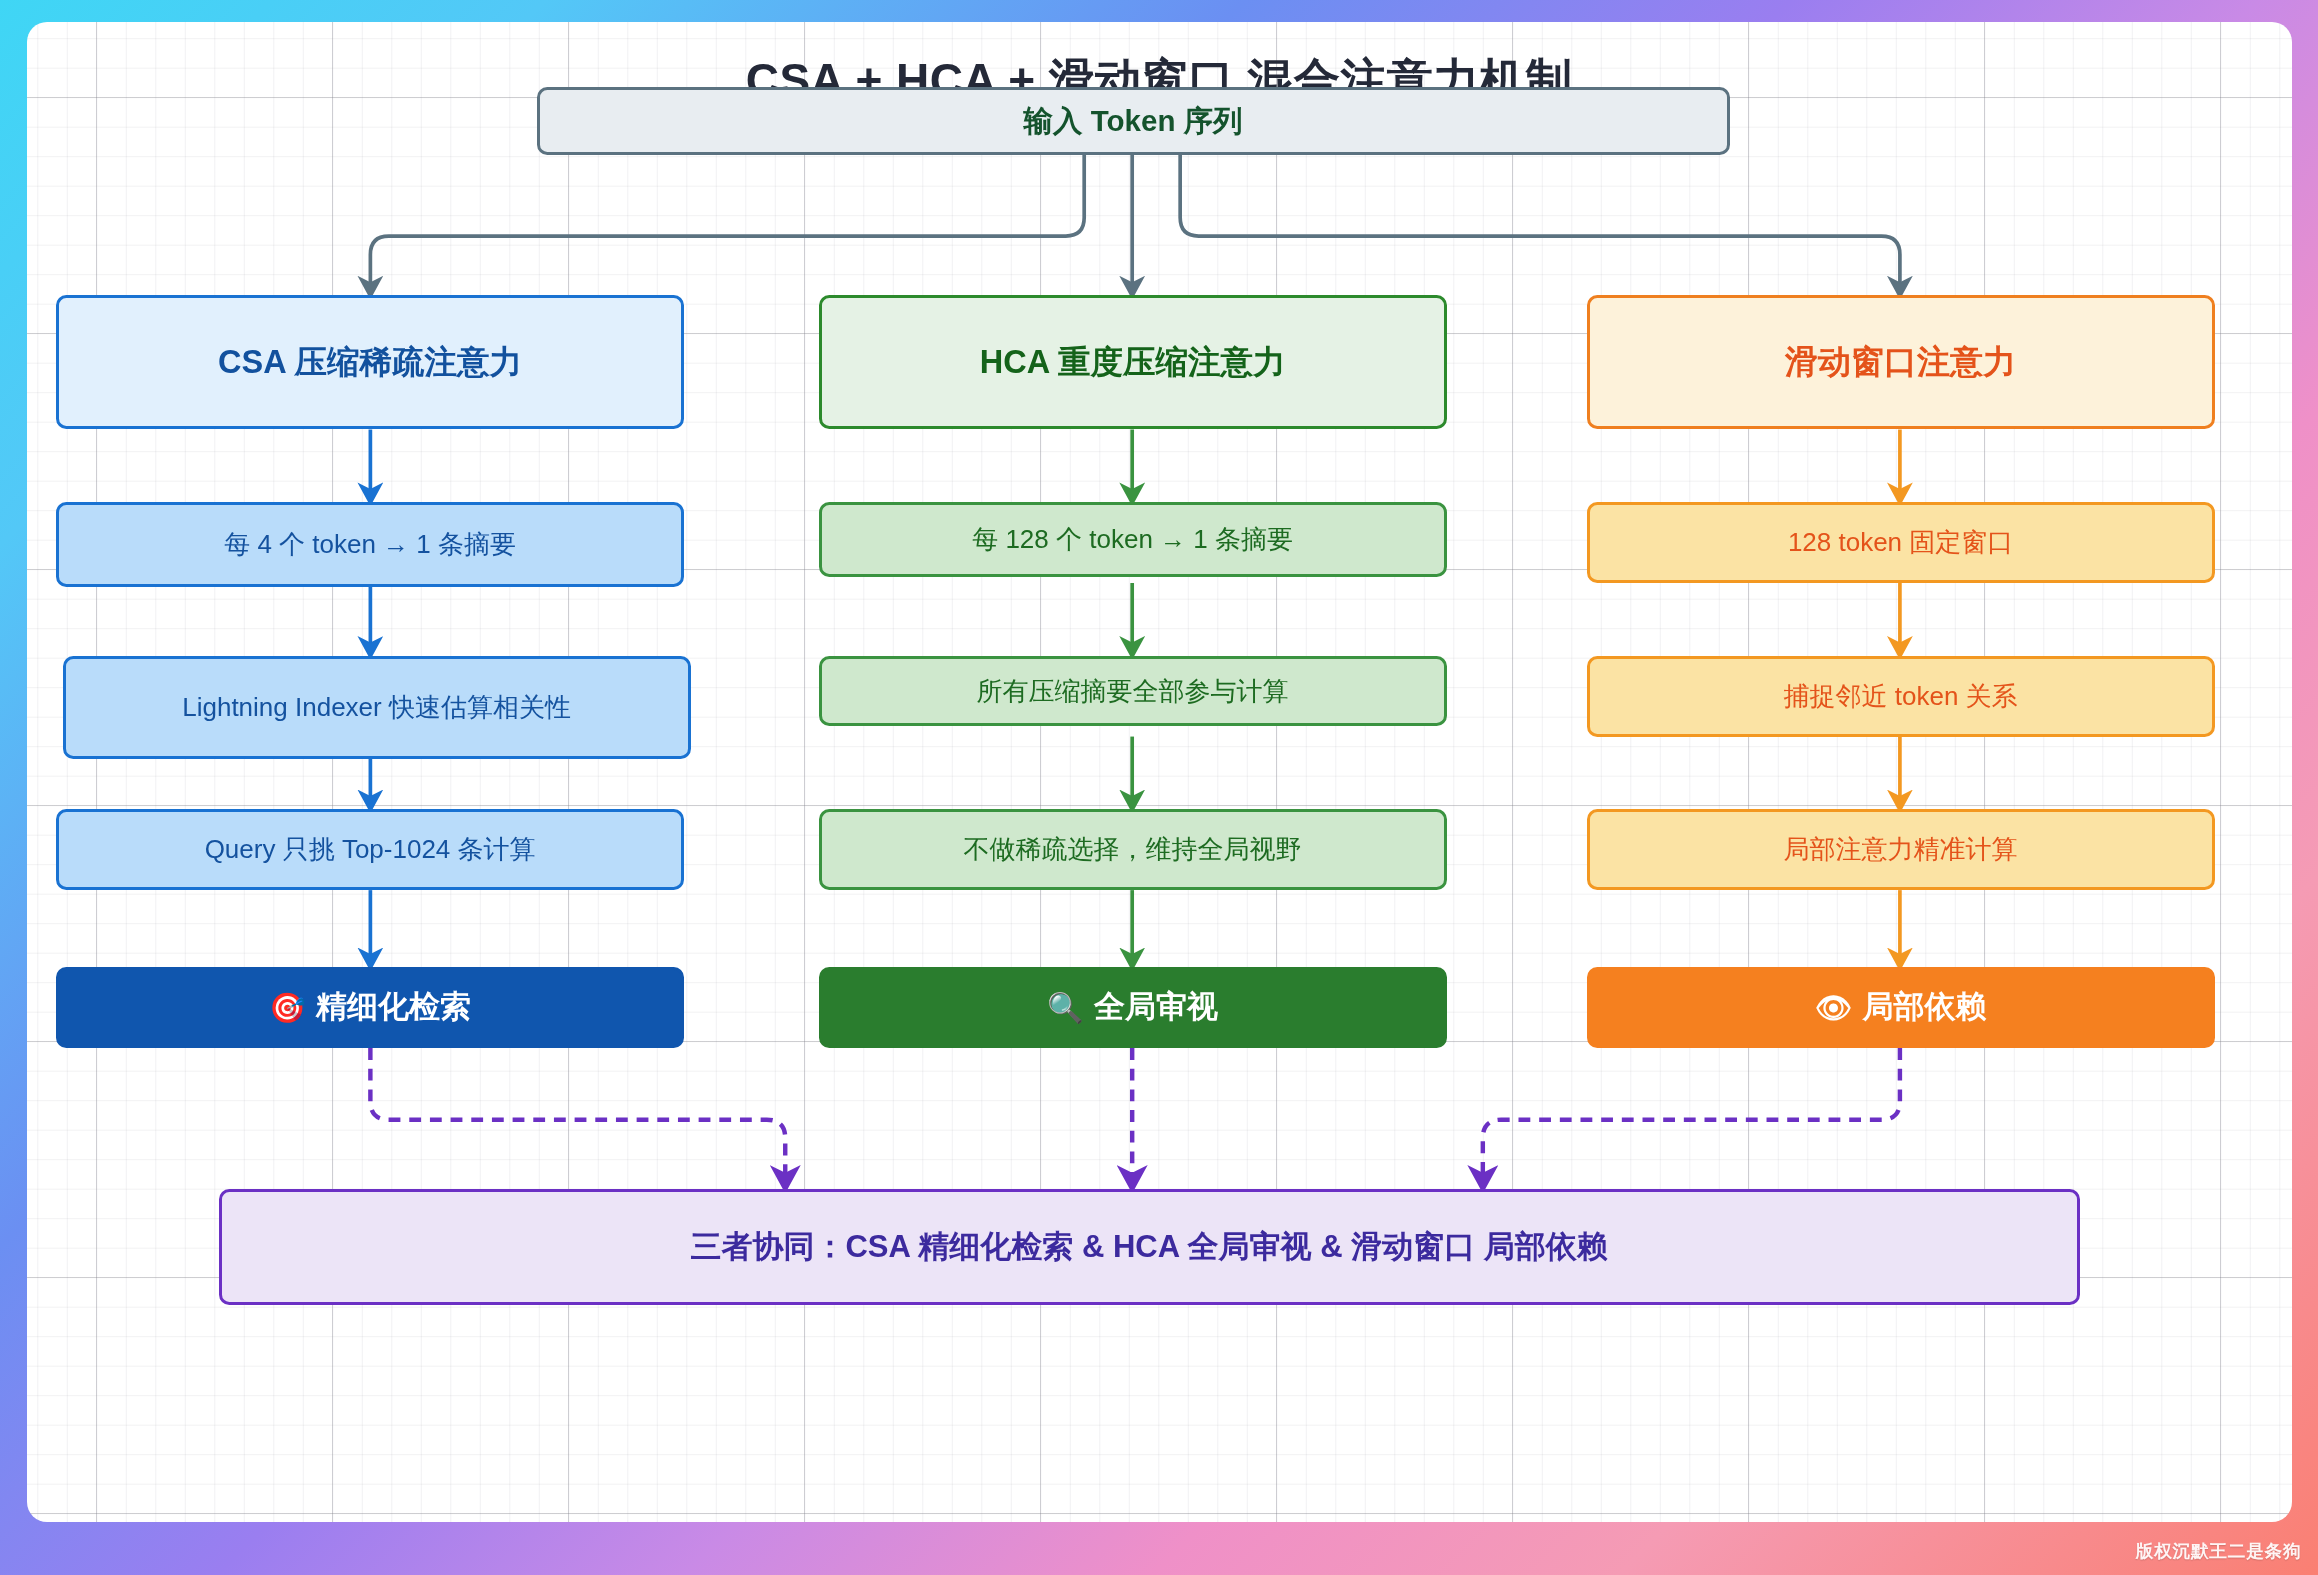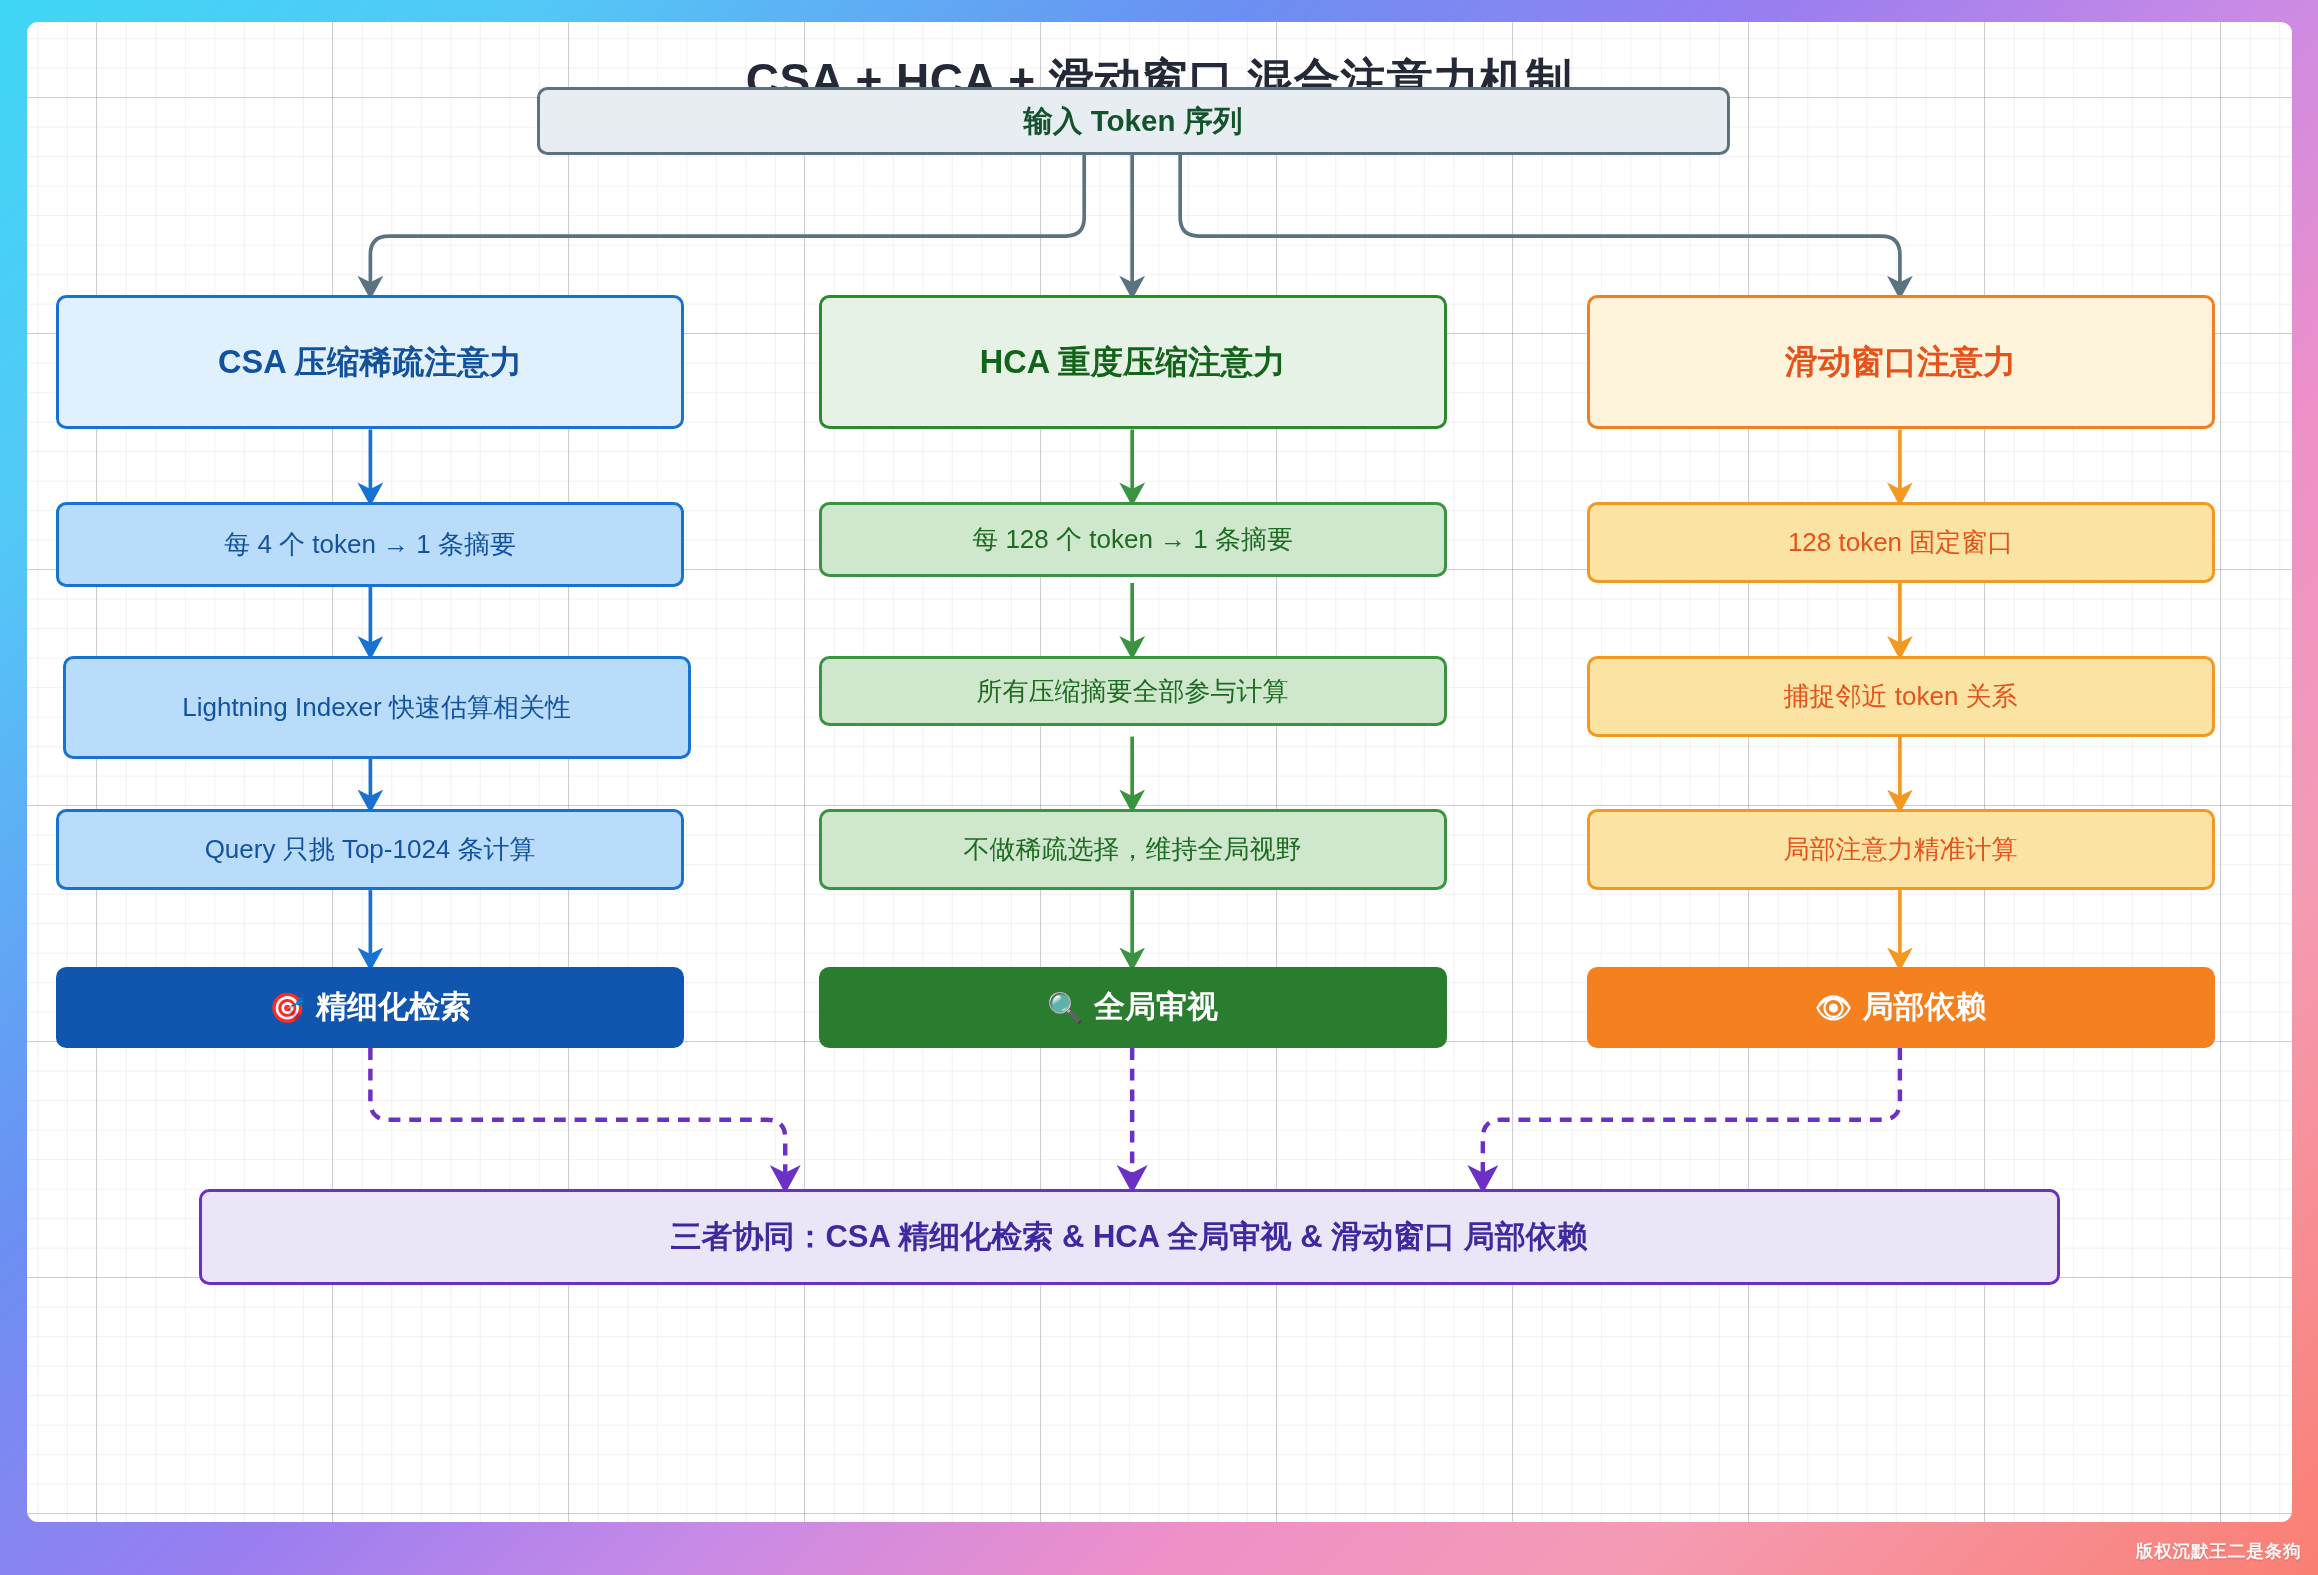--- a/index.html
+++ b/index.html
@@ -18,21 +18,21 @@
     left: 26.6px; top: 22px;
     width: 2265px; height: 1500px;
     background-color: #ffffff;
     background-image:
       linear-gradient(to right, rgba(130,130,140,0.34) 1.2px, transparent 1.2px),
       linear-gradient(to bottom, rgba(130,130,140,0.34) 1.2px, transparent 1.2px),
       linear-gradient(to right, rgba(170,170,180,0.16) 0.7px, transparent 0.7px),
       linear-gradient(to bottom, rgba(170,170,180,0.16) 0.7px, transparent 0.7px);
     background-size: 236px 236px, 236px 236px, 29.5px 29.5px, 29.5px 29.5px;
     background-position: 69px 75px, 69px 75px, 10.3px 16.2px, 10.3px 16.2px;
-    border-radius: 11px;
+    border-radius: 20px;
     overflow: hidden;
   }
   #svglayer { position:absolute; left:0; top:0; width:2265px; height:1500px; }
 
   .title {
     position: absolute; left: 0; top: 28px; width: 2265px;
     text-align: center;
     font-size: 46px; font-weight: bold; color: #242938;
     letter-spacing: 0.4px;
   }
@@ -208,20 +208,20 @@
     <span>捕捉邻近 token 关系</span>
   </div>
   <div class="node c-orange-step" style="left:1560px; top:787px; width:628px; height:81px;">
     <span>局部注意力精准计算</span>
   </div>
   <div class="node c-orange-final" style="left:1560px; top:945px; width:628px; height:81px;">
     <span class="emoji">👁</span>
     <span>局部依赖</span>
   </div>
 
-  <div class="node n-summary" style="left:172px; top:1167px; width:1861px; height:96px;">
+  <div class="node n-summary" style="left:192px; top:1167px; width:1861px; height:116px;">
     <span>三者协同：CSA 精细化检索 &amp; HCA 全局审视 &amp; 滑动窗口 局部依赖</span>
   </div>
 
 </div>
 
 <div class="watermark">版权沉默王二是条狗</div>
 
 
 </body></html>

